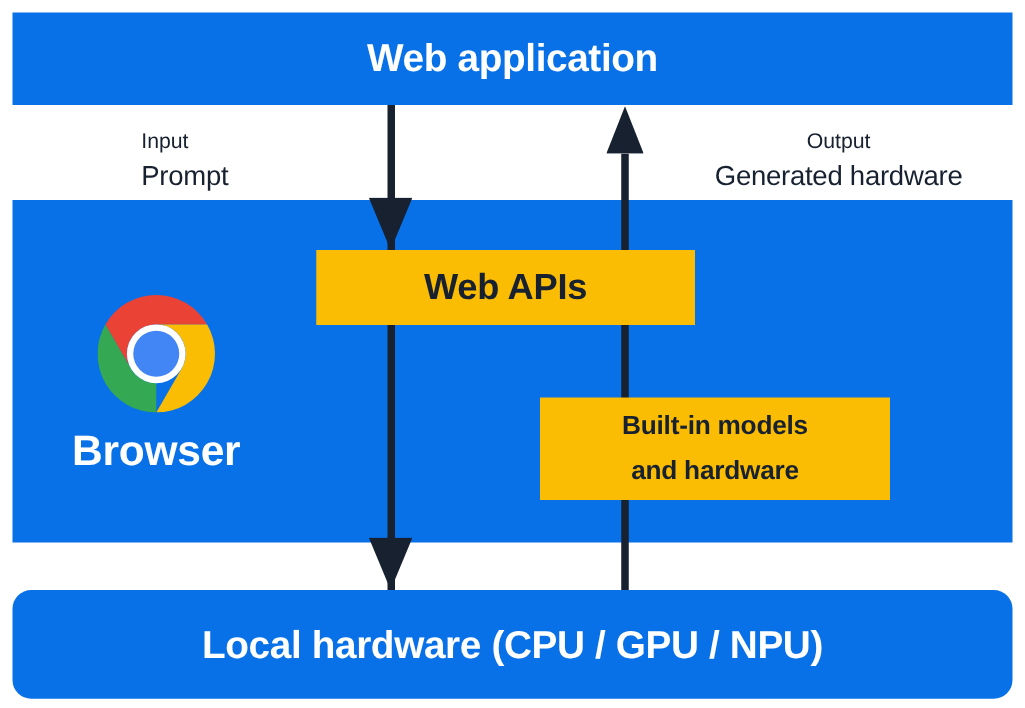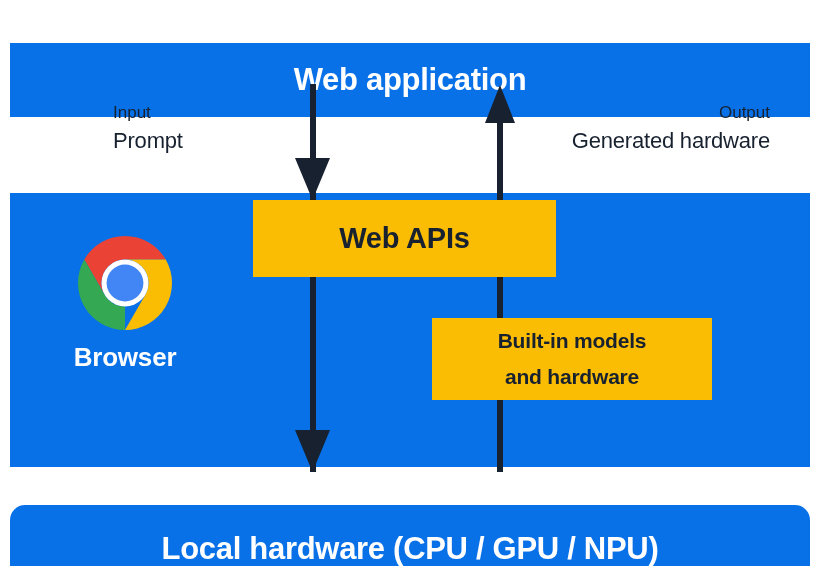--- a/index.html
+++ b/index.html
@@ -1,50 +1,50 @@
 <!DOCTYPE html>
 <html><head>
 <meta charset="utf-8">
 <style>
   html,body{margin:0;padding:0;background:#ffffff;}
   .canvas{
     position:relative;width:820px;height:566px;background:#ffffff;overflow:hidden;
     font-family:"Liberation Sans","DejaVu Sans",sans-serif;
     -webkit-font-smoothing:antialiased;
   }
-  .band{position:absolute;left:10px;width:800px;background:#0871E8;margin-top:33px;}
+  .band{position:absolute;left:10px;width:800px;background:#0871E8;}
   .bar-top{top:10px;height:74px;display:flex;align-items:center;justify-content:center;}
   .band-mid{top:160px;height:274px;}
   .bar-bottom{top:472px;height:87px;display:flex;align-items:center;justify-content:center;border-radius:15px;}
   .bar-label{color:#ffffff;font-weight:bold;font-size:31px;letter-spacing:-0.3px;}
   .io-group{position:absolute;top:99px;color:#17212F;line-height:28px;}
   .io-group.left{left:113px;text-align:left;}
-  .io-group.right{right:50px;text-align:right;}
+  .io-group.right{right:50px;text-align:center;}
   .io-caption{font-size:17px;font-weight:400;display:block;}
   .io-value{font-size:22px;font-weight:normal;display:block;letter-spacing:-0.2px;}
   .arrow-line{position:absolute;width:6px;background:#17212F;z-index:1;}
   .line-down{left:310px;top:84px;height:388px;}
   .line-up{left:497px;top:123px;height:349px;}
   .arrow-head{position:absolute;background:#17212F;z-index:3;}
   .head-down{clip-path:polygon(50% 100%,0 0,100% 0);}
   .head-up{clip-path:polygon(50% 0,0 100%,100% 100%);}
   .head-d1{left:295px;top:158px;width:35px;height:42px;}
   .head-d2{left:295px;top:430px;width:35px;height:42px;}
   .head-u1{left:485px;top:85px;width:30px;height:38px;}
   .yellow-box{
     position:absolute;background:#FBBC04;z-index:2;color:#17212F;
     display:flex;align-items:center;justify-content:center;flex-direction:column;
     font-weight:bold;text-align:center;letter-spacing:-0.2px;
   }
-  .box-webapis{left:253px;top:200px;width:303px;height:77px;font-size:29px;}
+  .box-webapis{left:253px;top:200px;width:303px;height:60px;font-size:29px;}
   .box-builtin{left:432px;top:318px;width:280px;height:82px;font-size:21px;line-height:36px;}
   .chrome-icon{position:absolute;left:78px;top:236px;width:94px;height:94px;z-index:2;}
   .browser-label{
     position:absolute;left:55px;top:342px;width:140px;text-align:center;z-index:2;
-    color:#ffffff;font-size:26px;font-weight:600;letter-spacing:-0.2px;
+    color:#ffffff;font-size:34px;font-weight:600;letter-spacing:-0.2px;
   }
 </style>
 </head>
 <body>
 
 <div class="canvas">
 
   <div class="band bar-top">
     <span class="bar-label">Web application</span>
   </div>

